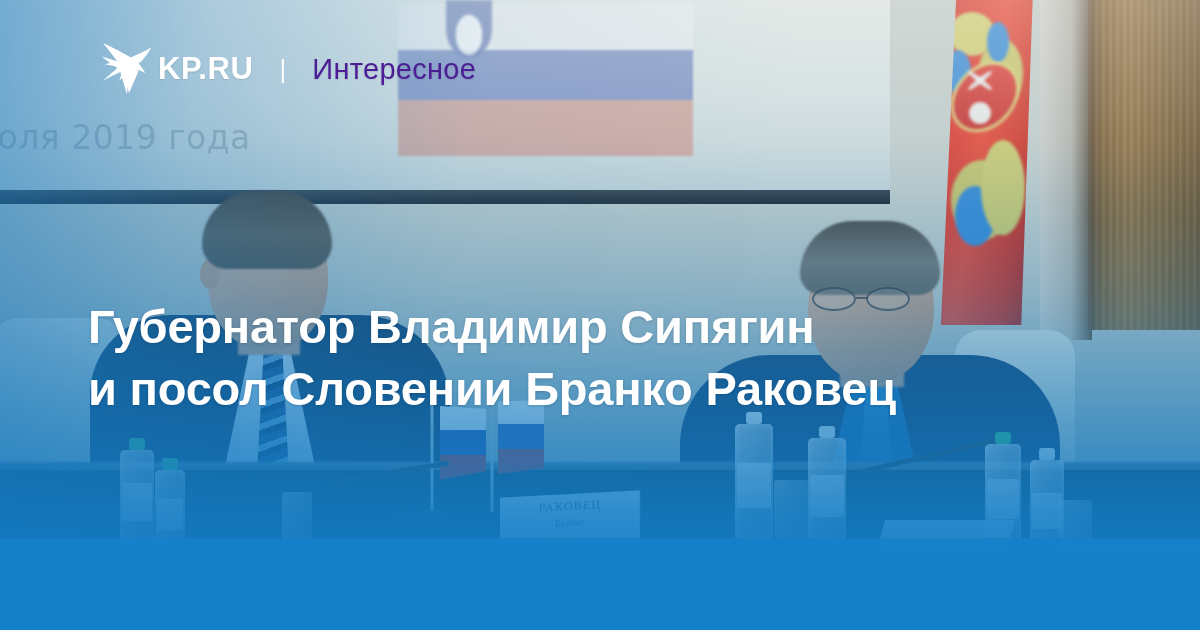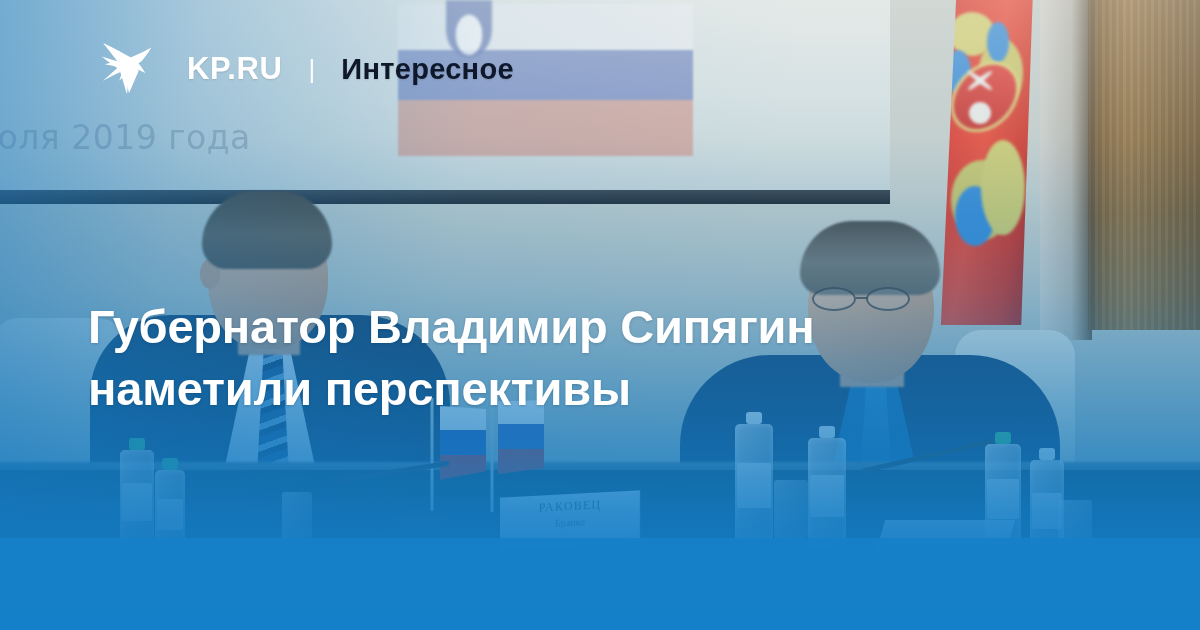--- a/index.html
+++ b/index.html
@@ -347,30 +347,30 @@
 
   
   .header {
     position:absolute; left:96px; top:38px;
     display:flex; align-items:center; gap:0;
     z-index:6;
   }
   .logo-bird { width:62px; height:62px; flex:0 0 auto; }
   .brand {
     font-size:31px; font-weight:bold; color:#ffffff;
-    letter-spacing:.6px; margin-left:29px;
+    letter-spacing:.6px; 
     font-family:"Liberation Sans","DejaVu Sans",sans-serif;
     text-shadow:0 1px 2px rgba(0,0,0,.12);
   }
   .divider {
     color:#ffffff; font-size:26px; font-weight:400;
     margin:0 26px; opacity:.95; line-height:1;
   }
   .section {
-    font-size:29px; font-weight:bold; color:#0f172a;
+    font-size:29px; font-weight:normal; color:#4c1d95;
     letter-spacing:.3px;
     font-family:"Liberation Sans","DejaVu Sans",sans-serif;
     text-shadow:0 1px 2px rgba(0,0,0,.12);
   }
 
   
   .headline {
     position:absolute; left:88px; top:296px;
     z-index:7;
     width:1040px;
@@ -517,16 +517,16 @@
            C13 39 18 35 22 31 C16 27 11 23 6 19
            C13 21 19 23 25 25 C19 18 13 11 7 5 Z"></path>
     </svg>
     <span class="brand">KP.RU</span>
     <span class="divider">|</span>
     <span class="section">Интересное</span>
   </div>
 
   <div class="headline">
     <span class="ln">Губернатор Владимир Сипягин</span>
-    <span class="ln">наметили перспективы</span>
+    <span class="ln">и посол Словении Бранко Раковец</span>
   </div>
 
 </div>
 
 </body></html>

